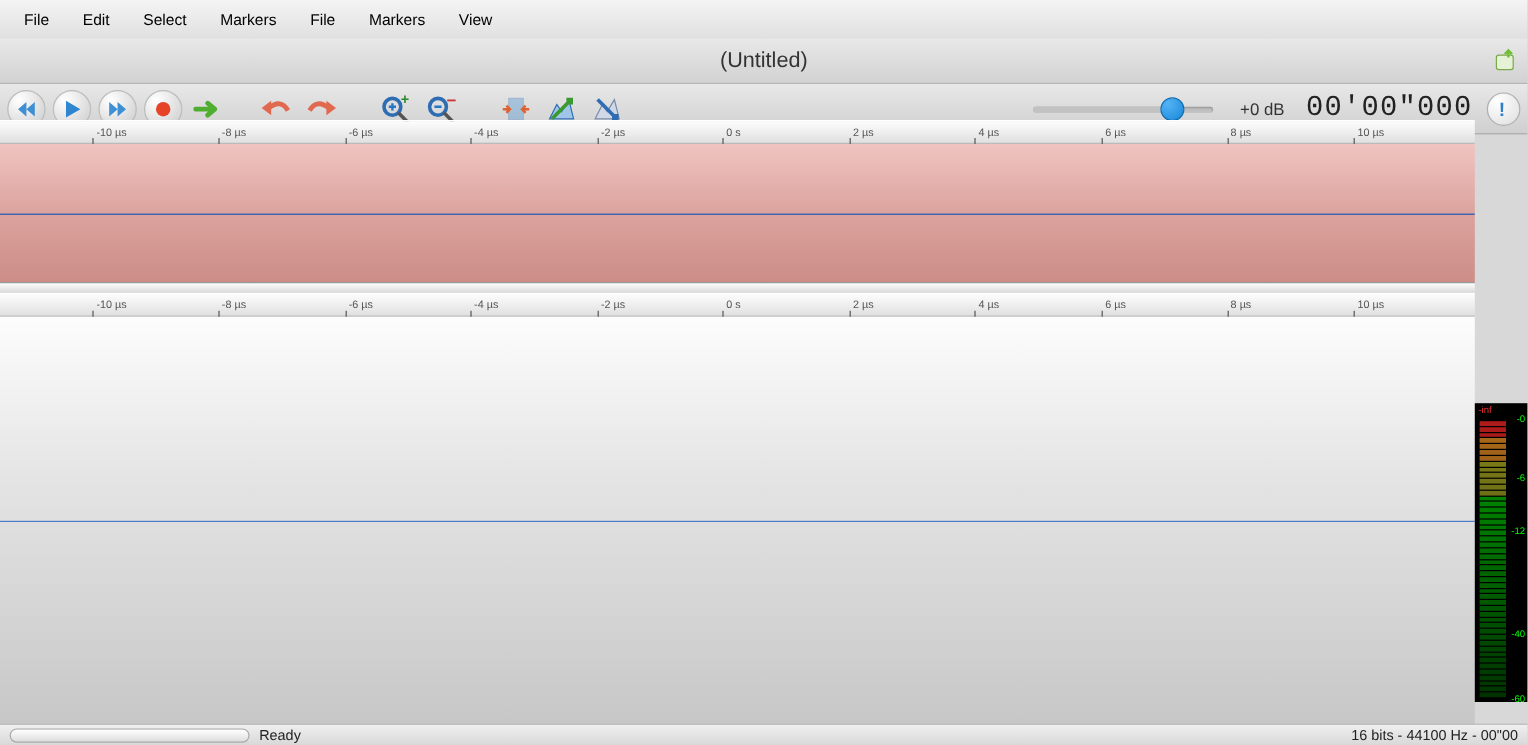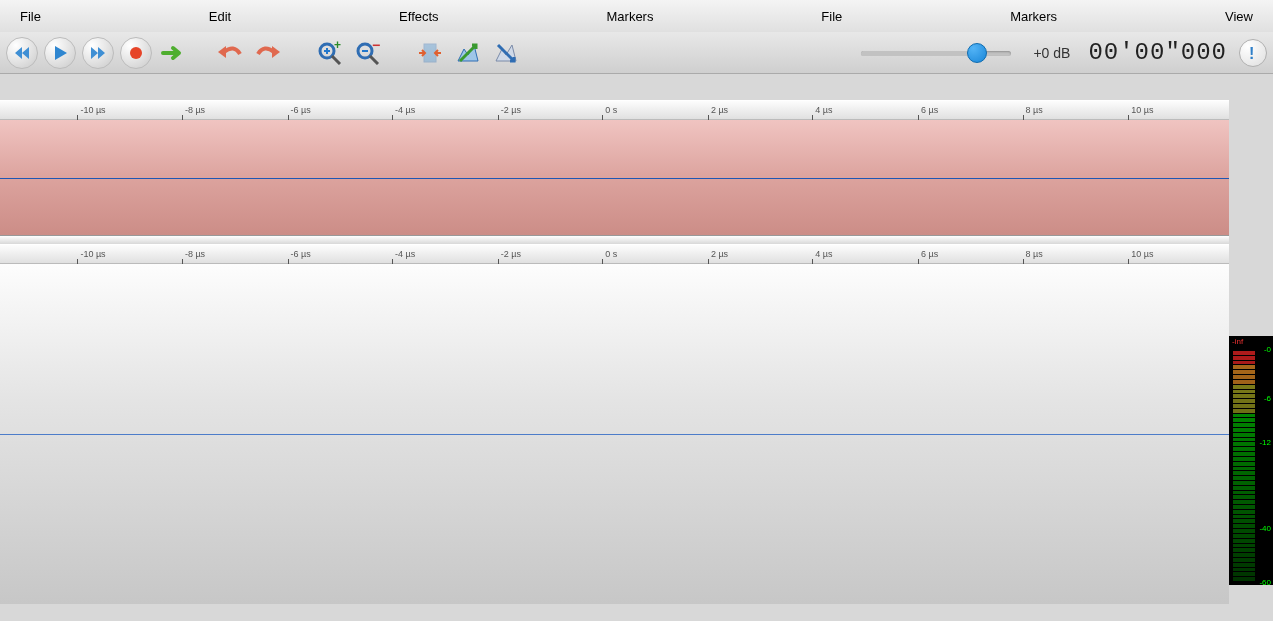--- a/index.html
+++ b/index.html
@@ -1,19 +1,19 @@
 <!DOCTYPE html>
 <html><head>
 <meta charset="utf-8">
 <style>
 * { margin:0; padding:0; box-sizing:border-box; font-family: Arial, Helvetica, sans-serif; -webkit-user-select:none; user-select:none; }
 html,body { width:1273px; height:621px; overflow:hidden; background:#d8d8d8; }
 
 
-.menubar { height:20px; background:linear-gradient(#f4f4f4,#e0e0e0); display:flex; align-items:center; padding:16px 6px; font-size:13px; color:#000;justify-content:space-between; }
+.menubar { height:20px; background:linear-gradient(#f4f4f4,#e0e0e0); display:flex; align-items:center; padding:16px 6px; font-size:13px; color:#000; }
 .menubar .item { padding:0 14px; cursor:default; }
 
 
 .titlebar { height:38px; background:linear-gradient(#e8e8e8,#d2d2d2); display:flex; align-items:center; justify-content:center; position:relative; border-bottom:1px solid #b5b5b5; }
 .title { font-size:18px; color:#333; }
 .titlebar .doc-icon { position:absolute; right:6px; top:6px; }
 
 
 .toolbar { height:42px; background:linear-gradient(#e8e8e8,#cfcfcf); display:flex; align-items:center; padding:0 6px; gap:6px; border-bottom:1px solid #aaa; }
 .tbtn { width:32px; height:32px; border-radius:16px; background:radial-gradient(circle at 30% 25%,#fff,#e2e2e2 55%,#c9c9c9); border:1px solid #bcbcbc; display:flex; align-items:center; justify-content:center; cursor:default; }
@@ -60,27 +60,36 @@
 .main-inner { position:absolute; left:0; top:0; right:44px; bottom:0;}
 </style>
 </head>
 <body>
 
 <div class="layout">
 
   <div class="menubar">
     <div class="item">File</div>
     <div class="item">Edit</div>
-    <div class="item">Effects</div>
+    <div class="item">Select</div>
     <div class="item">Markers</div>
     <div class="item">File</div>
     <div class="item">Markers</div>
     <div class="item">View</div>
   </div>
 
+  <div class="titlebar">
+    <div class="title">(Untitled)</div>
+    <div class="doc-icon">
+      <svg width="24" height="24">
+          <rect x="4" y="8" width="14" height="12" rx="2" fill="#e6f2d6" stroke="#7aa84a"></rect>
+          <path d="M14 4 L14 10 M11 7 L14 4 L17 7" stroke="#6dbf2e" stroke-width="2" fill="none"></path>
+        </svg>
+    </div>
+  </div>
 
   <div class="toolbar">
     <div class="tbtn">
         <svg width="18" height="18">
           <path d="M9 3 L2 9 L9 15 Z M16 3 L9 9 L16 15 Z" fill="#3f8fd4"></path>
         </svg>
       </div>
     <div class="tbtn">
         <svg width="18" height="18">
           <path d="M4 2 L16 9 L4 16 Z" fill="#2f86d0"></path>
@@ -328,14 +337,19 @@
       <div class="scale" id="vu-scale">
           <div style="top: 3%;">-0</div>
           <div style="top: 23%;">-6</div>
           <div style="top: 41%;">-12</div>
           <div style="top: 76%;">-40</div>
           <div style="top: 98%;">-60</div>
         </div>
     </div>
   </div>
 
+  <div class="status">
+    <div class="scroll"></div>
+    <div>Ready</div>
+    <div class="right">16 bits - 44100 Hz - 00"00</div>
+  </div>
 
 </div>
 
 </body></html>

